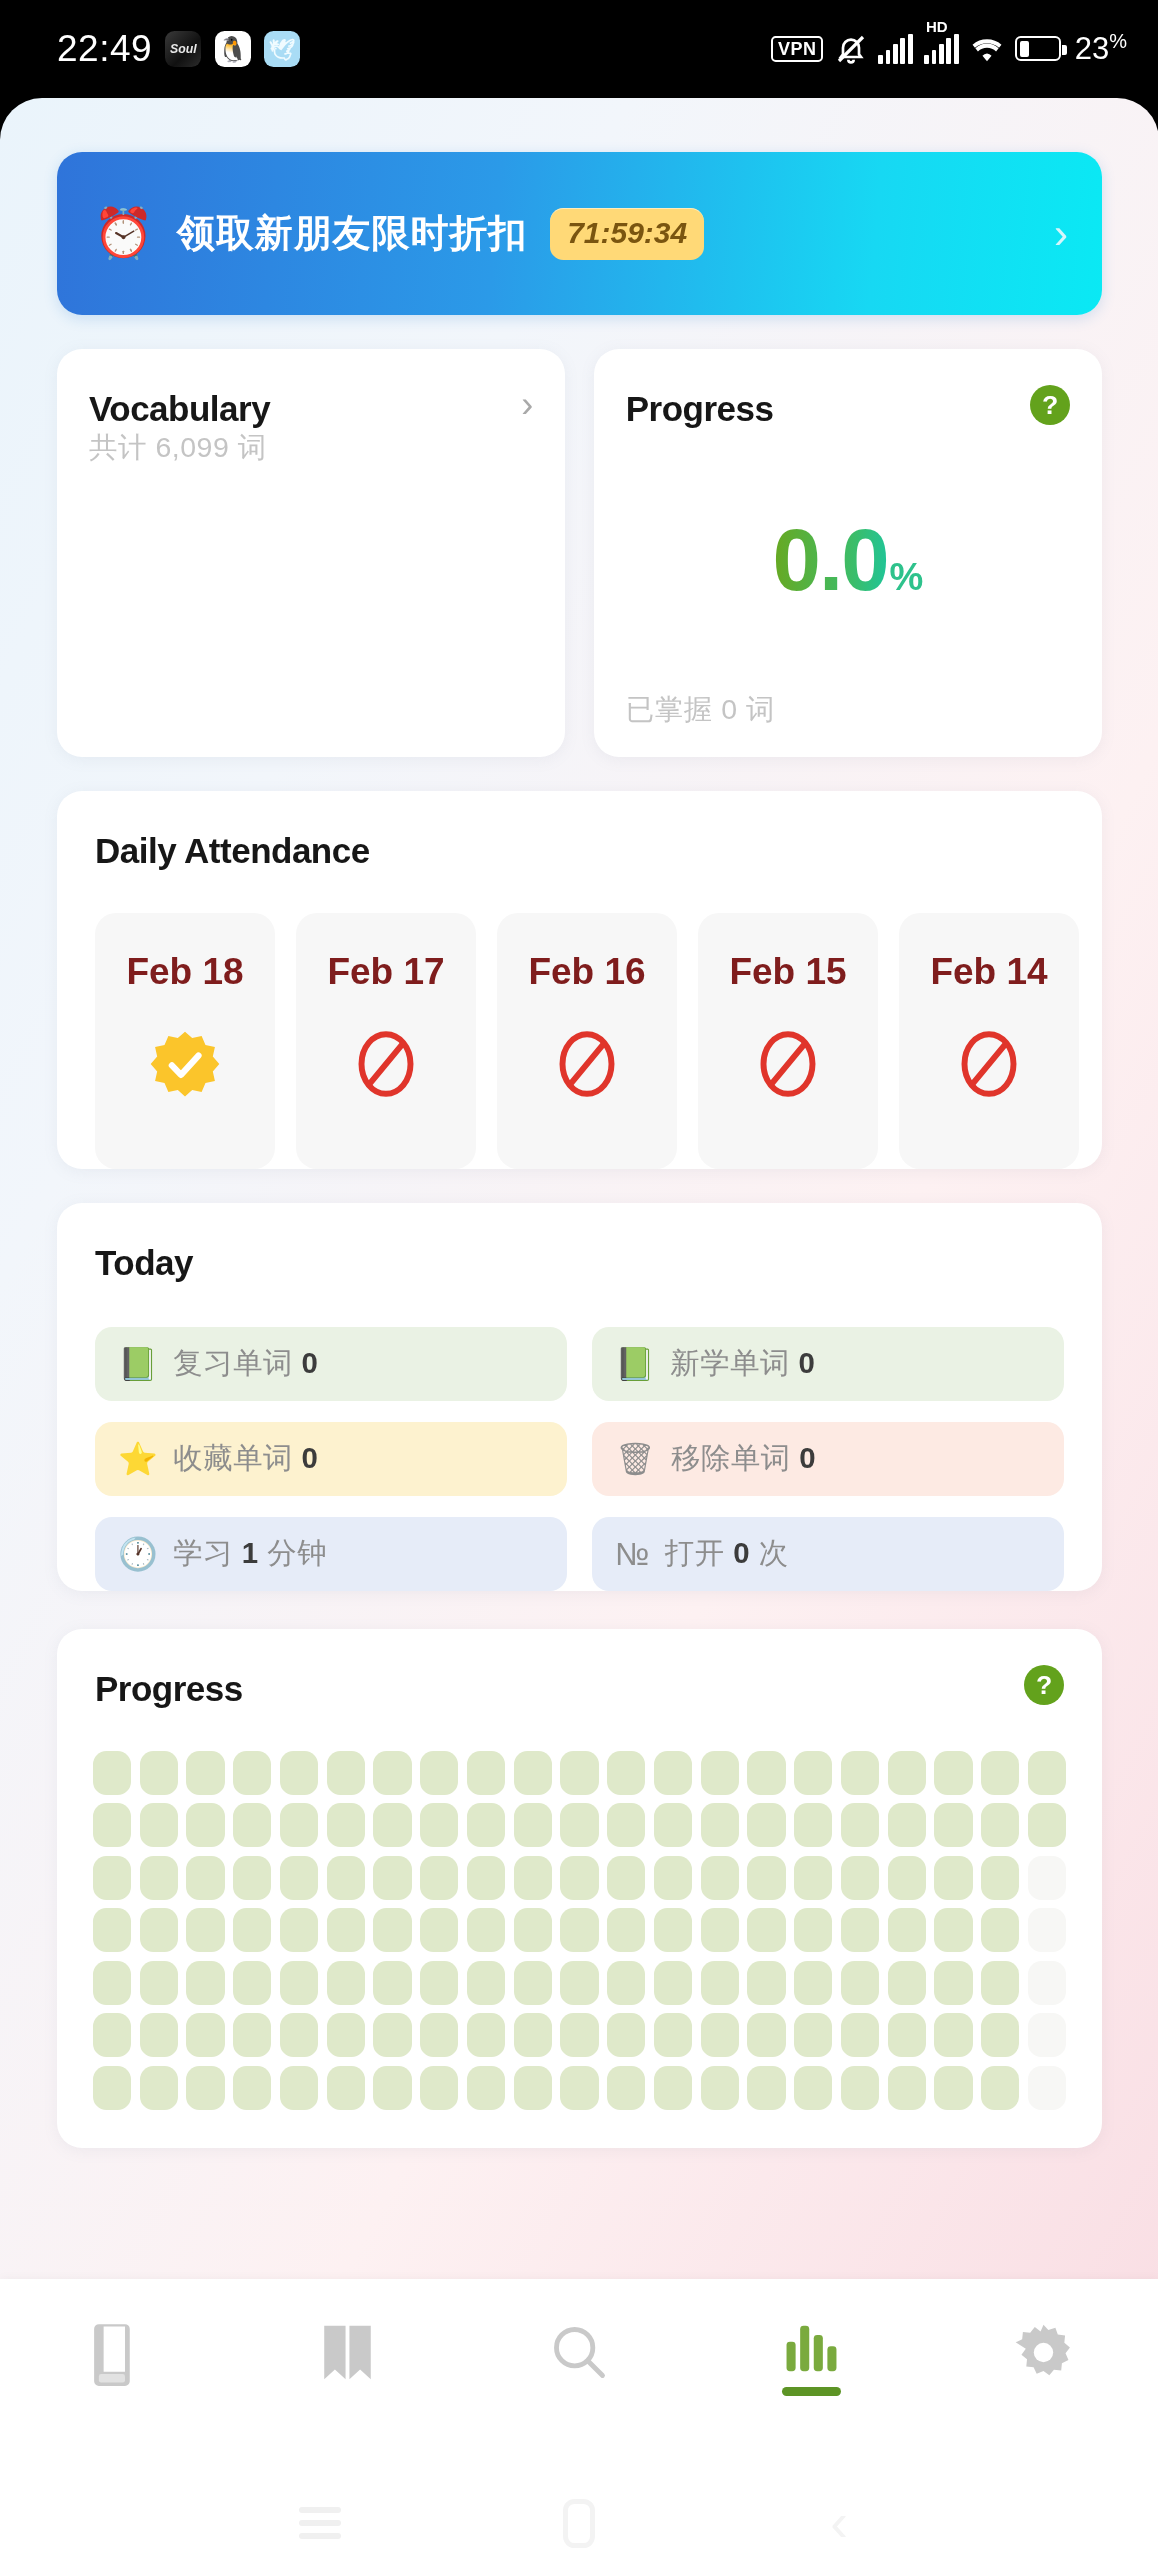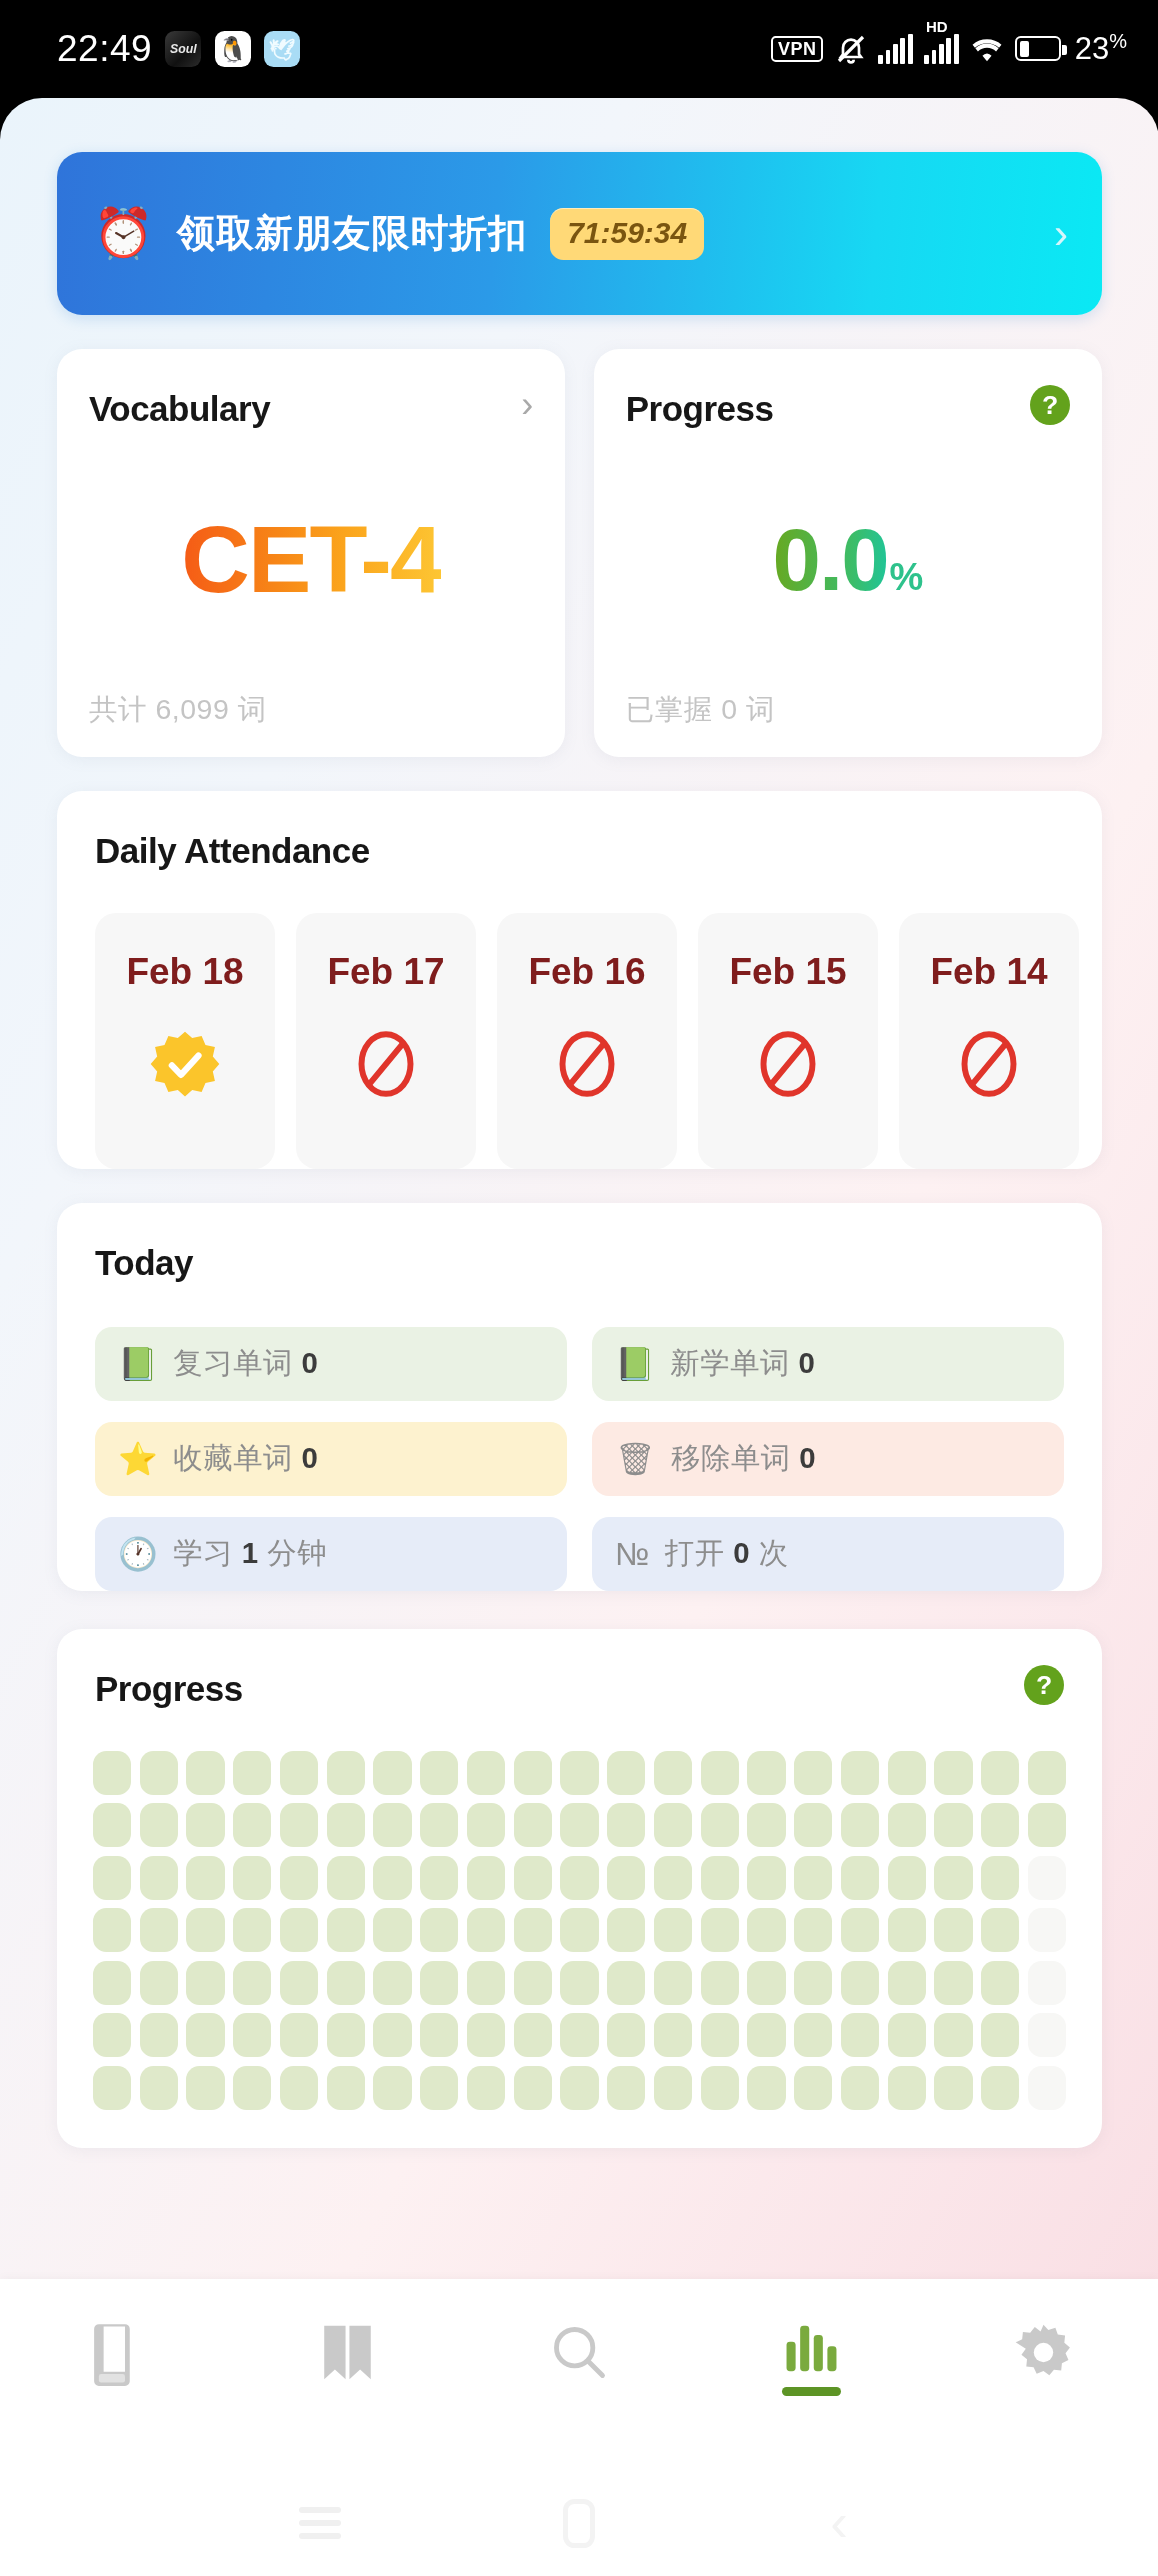--- a/index.html
+++ b/index.html
@@ -217,23 +217,20 @@
         <span class="promo-chev">›</span>
       </div>
 
       <div class="row2">
 
         <div class="card halfcard">
           <div class="card-head">
             <span class="card-title">Vocabulary</span>
             <span class="chev-sm">›</span>
           </div>
-          <div class="big-center">
-            <span class="cet">CET-4</span>
-          </div>
           <div class="card-foot">共计 6,099 词</div>
         </div>
 
         <div class="card halfcard">
           <div class="card-head">
             <span class="card-title">Progress</span>
             <span class="help-dot">?</span>
           </div>
           <div class="big-center">
             <span class="pct-wrap">

